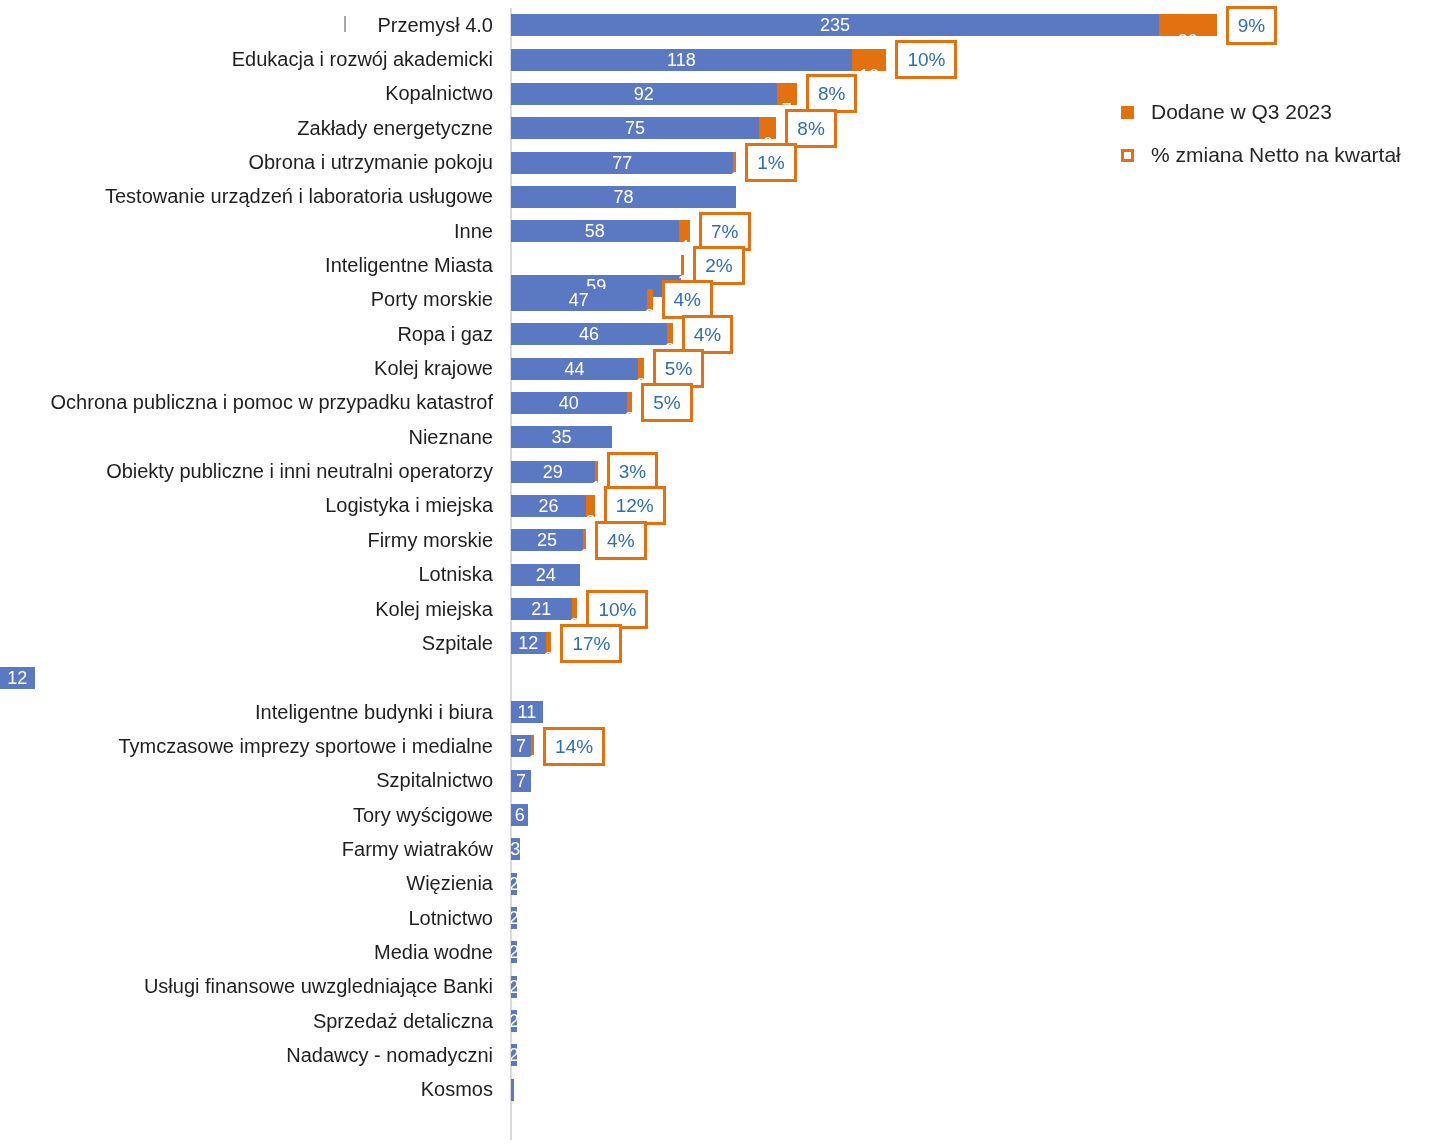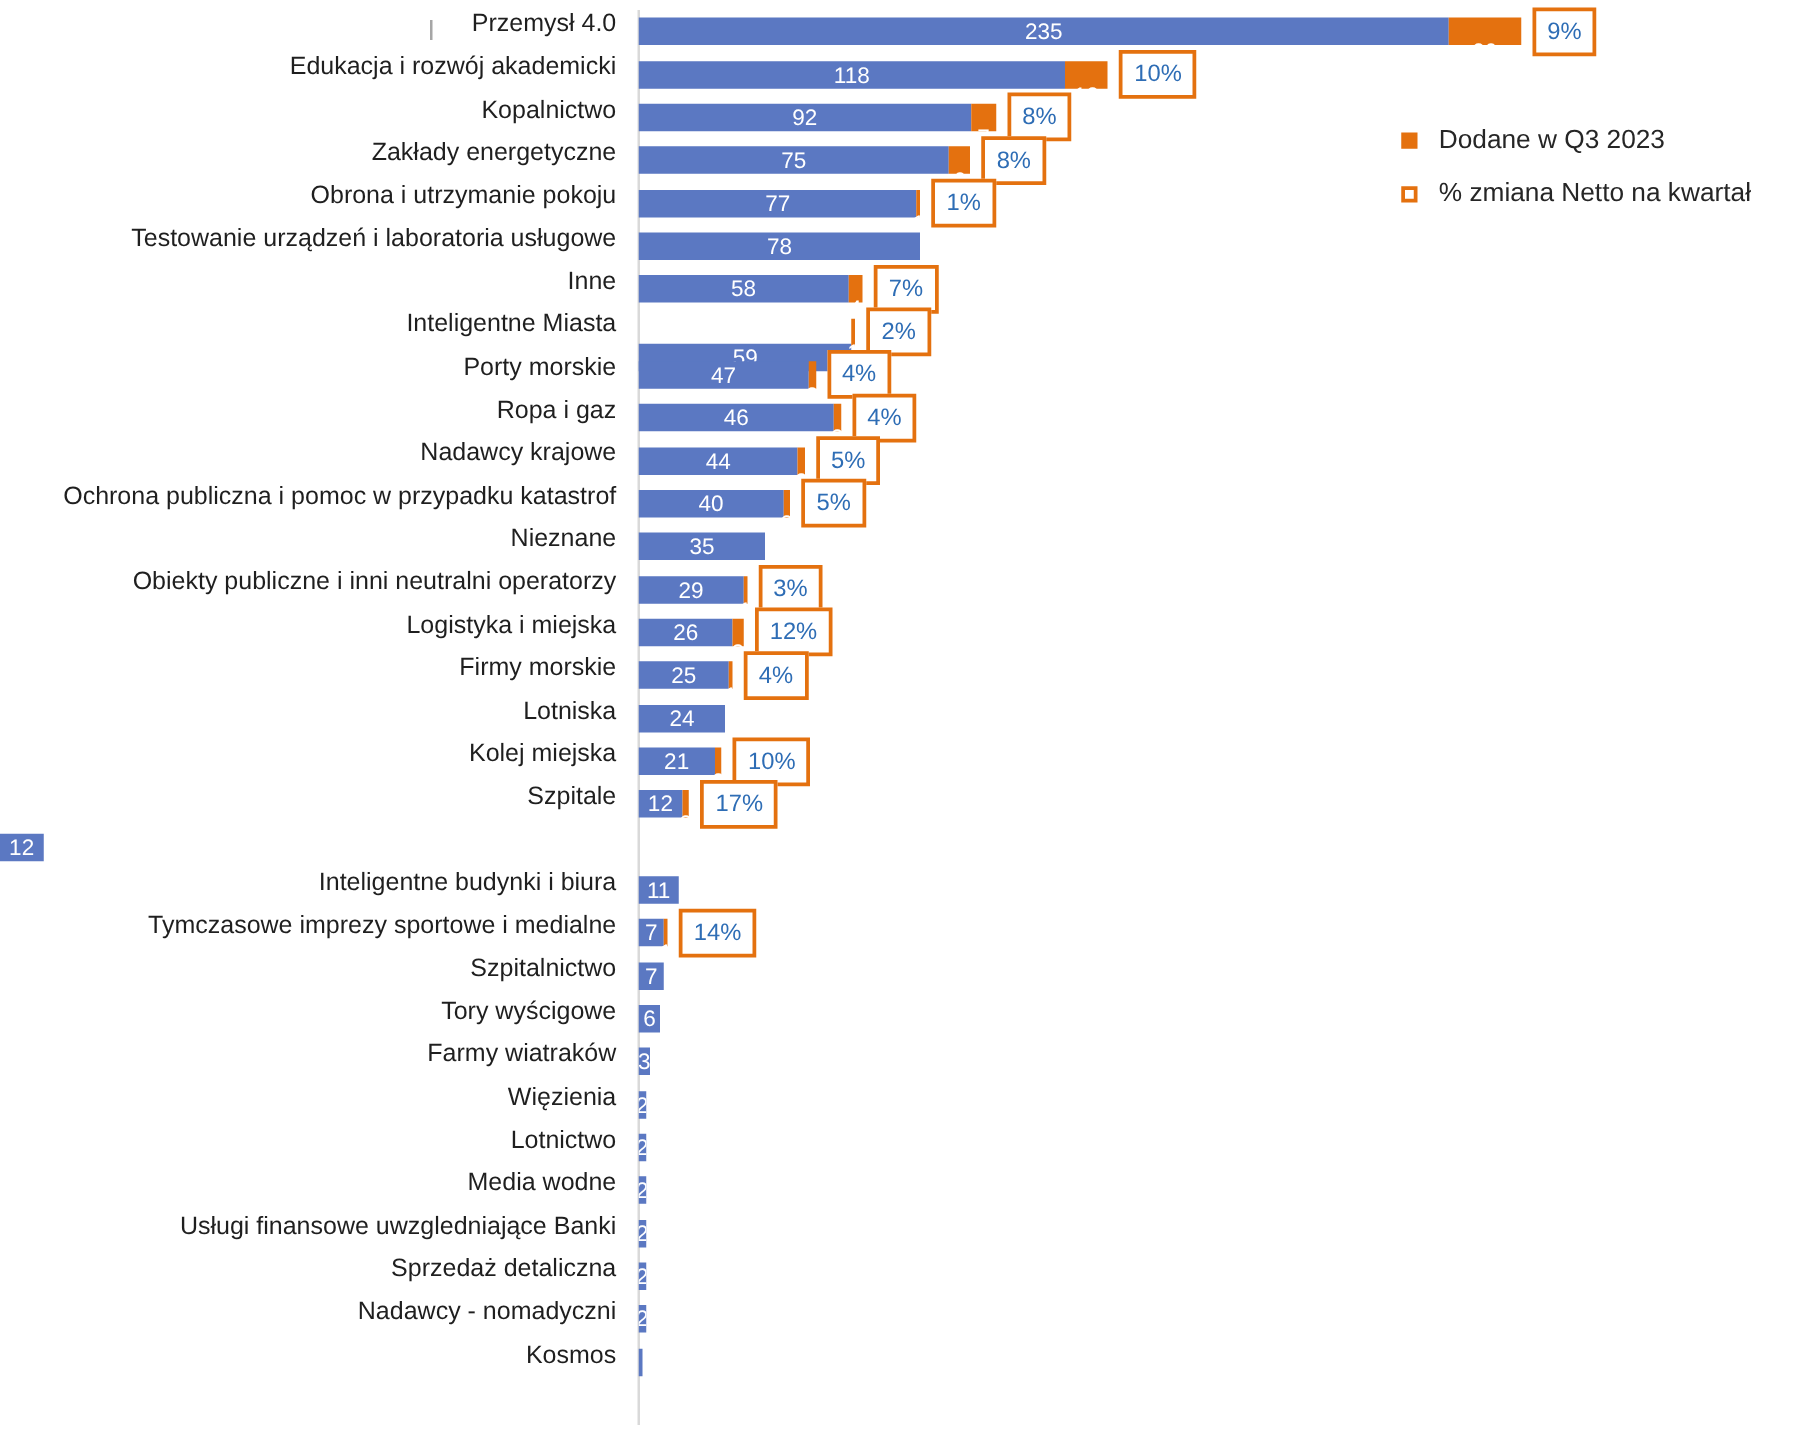--- a/index.html
+++ b/index.html
@@ -30,21 +30,21 @@
     width: 2px;
     height: 16px;
     background: #a6a6a6;
   }
 
   .rows { position: relative; padding-top: 8px; }
 
   .row {
     height: 34.35px;
     display: flex;
-    align-items: flex-start;
+    align-items: center;
   }
 
   .cat {
     width: 511px;
     flex: 0 0 511px;
     text-align: right;
     padding-right: 18px;
     font-size: 20px;
     color: var(--label, #1f1f1f);
     white-space: nowrap;
@@ -257,21 +257,21 @@
           <div class="bar base" style="width: 156px;">
             <span class="bval">46</span>
           </div>
           <div class="bar add" style="width: 5.776px;">
             <span class="aval">2</span>
           </div>
           <div class="pct-box">4%</div>
         </div>
       </div>
       <div class="row">
-        <div class="cat">Nadawcy krajowe</div>
+        <div class="cat">Kolej krajowe</div>
         <div class="area">
           <div class="bar base" style="width: 127.072px;">
             <span class="bval">44</span>
           </div>
           <div class="bar add" style="width: 5.776px;">
             <span class="aval">2</span>
           </div>
           <div class="pct-box">5%</div>
         </div>
       </div>

